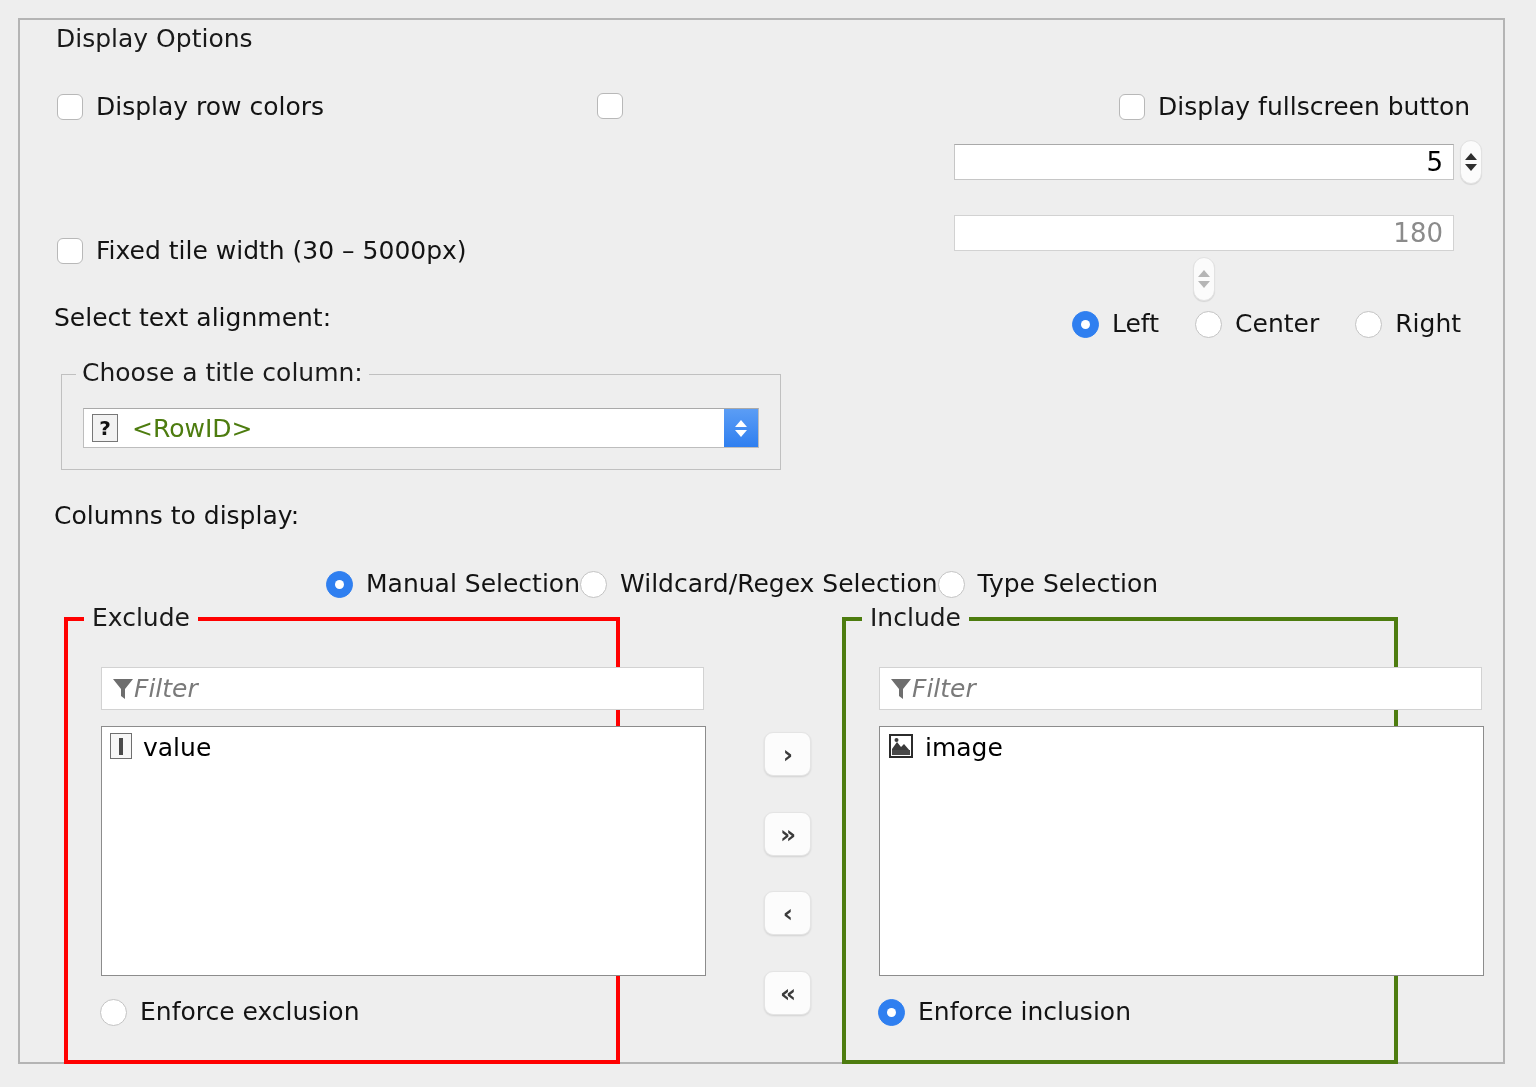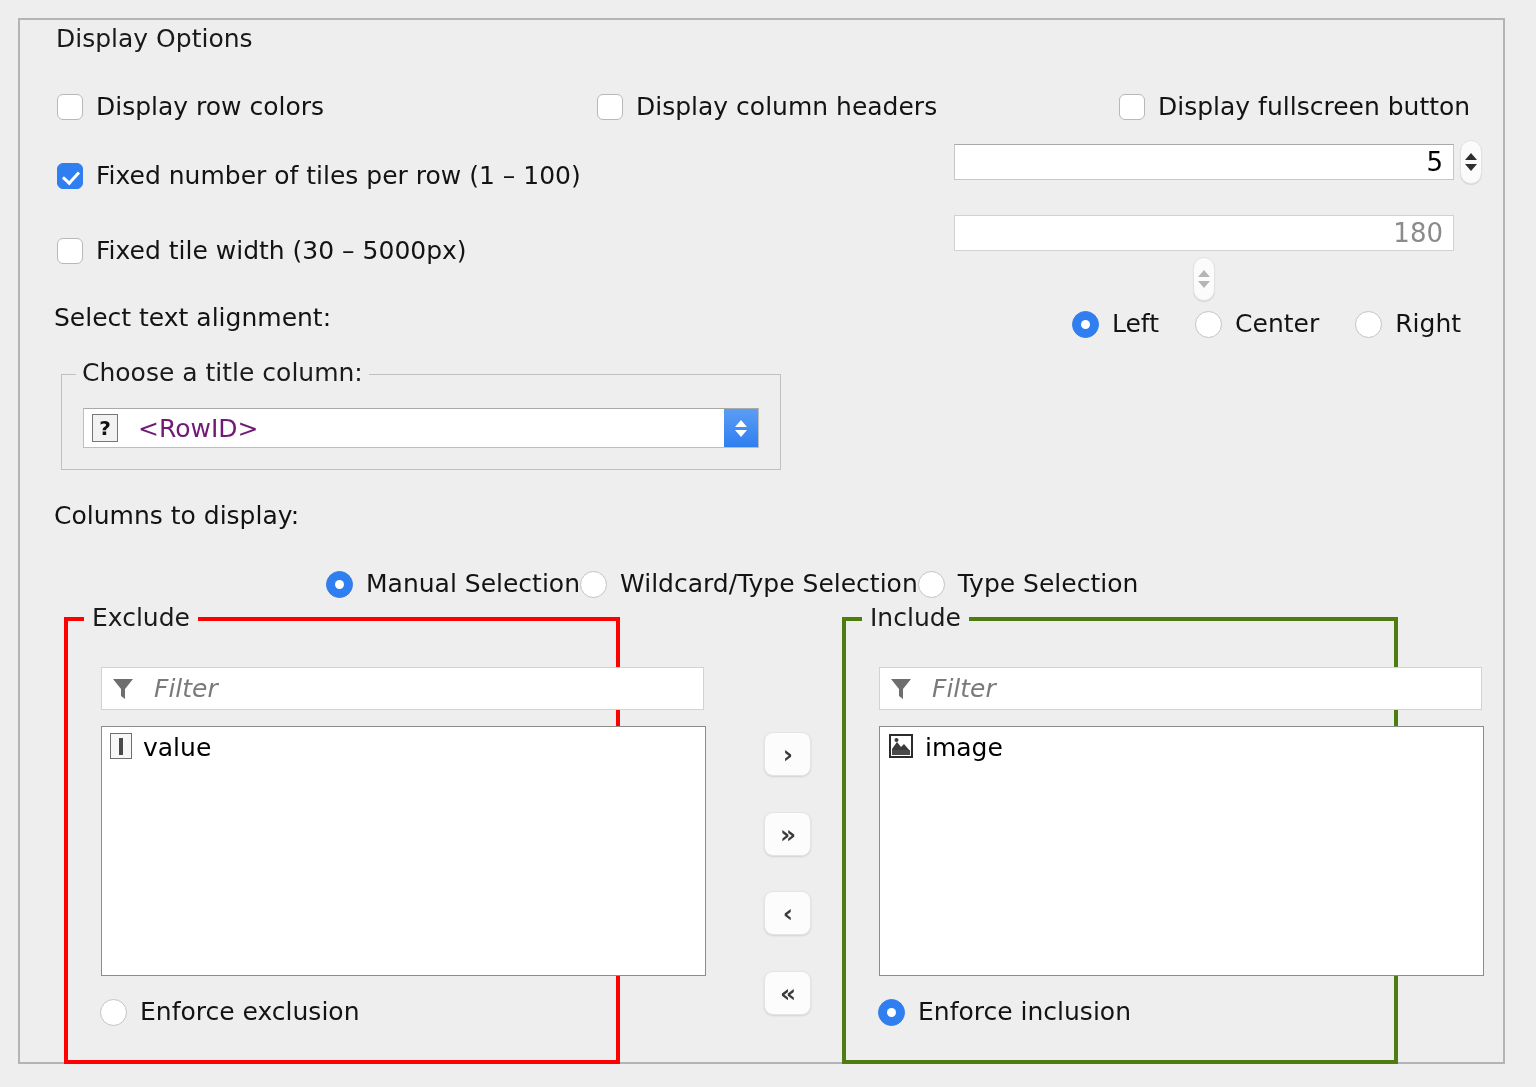--- a/index.html
+++ b/index.html
@@ -222,23 +222,23 @@
     background: #f2f2f2;
     box-sizing: border-box;
     font-size: 20px;
     line-height: 26px;
     text-align: center;
     color: #111111;
     font-weight: 700;
     flex: 0 0 auto;
   }
   .combo-text {
-    margin-left: 20px;
-    font-size: 25px;
-    color: #701a75;
+    margin-left: 14px;
+    font-size: 25px;
+    color: #4d7c0f;
     flex: 1 1 auto;
     white-space: nowrap;
     overflow: hidden;
   }
   .combo-arrow {
     width: 34px;
     height: 38px;
     background: linear-gradient(#5b9df5, #2f7ff0);
     display: flex;
     flex-direction: column;
@@ -292,21 +292,21 @@
     position: absolute;
     left: 33px;
     top: 46px;
     width: 603px;
     height: 43px;
     background: #ffffff;
     border: 1px solid #d2d2d2;
     box-sizing: border-box;
     display: flex;
     align-items: center;
-    gap: 20px;
+    gap: 0;
     padding-left: 10px;
   }
   .funnel-icon {
     width: 22px;
     height: 24px;
     flex: 0 0 auto;
   }
   .filter-ph {
     font-size: 25px;
     font-style: italic;
@@ -391,32 +391,27 @@
 <div class="outer-frame">
   <div class="outer-frame-title">Display Options</div>
 
   <div class="ctl-row cb-row1">
     <span class="checkbox"></span>
     <span class="ctl-label">Display row colors</span>
   </div>
 
   <div class="ctl-row cb-row1b">
     <span class="checkbox"></span>
-    <span class="ctl-label">Display column headers</span>
   </div>
 
   <div class="ctl-row cb-row1c">
     <span class="checkbox"></span>
     <span class="ctl-label">Display fullscreen button</span>
   </div>
 
-  <div class="ctl-row cb-row2">
-    <span class="checkbox checked"></span>
-    <span class="ctl-label">Fixed number of tiles per row (1 – 100)</span>
-  </div>
 
   <div class="spin-wrap" style="left:934px; top:120px;">
     <input class="spin-field" type="text" readonly="" value="5" style="">
     <span class="spin-btns">
       <span class="chev up"></span>
       <span class="chev down"></span>
     </span>
   </div>
 
   <div class="ctl-row cb-row3">
@@ -461,21 +456,21 @@
   </div>
 
   <div class="cols-label">Columns to display:</div>
   <div class="sel-radios">
     <span class="ctl-row">
       <span class="radio checked"></span>
       <span class="ctl-label">Manual Selection</span>
     </span>
     <span class="ctl-row">
       <span class="radio"></span>
-      <span class="ctl-label">Wildcard/Type Selection</span>
+      <span class="ctl-label">Wildcard/Regex Selection</span>
     </span>
     <span class="ctl-row">
       <span class="radio"></span>
       <span class="ctl-label">Type Selection</span>
     </span>
   </div>
 
   <div class="panel exclude">
     <div class="panel-legend">Exclude</div>
 

